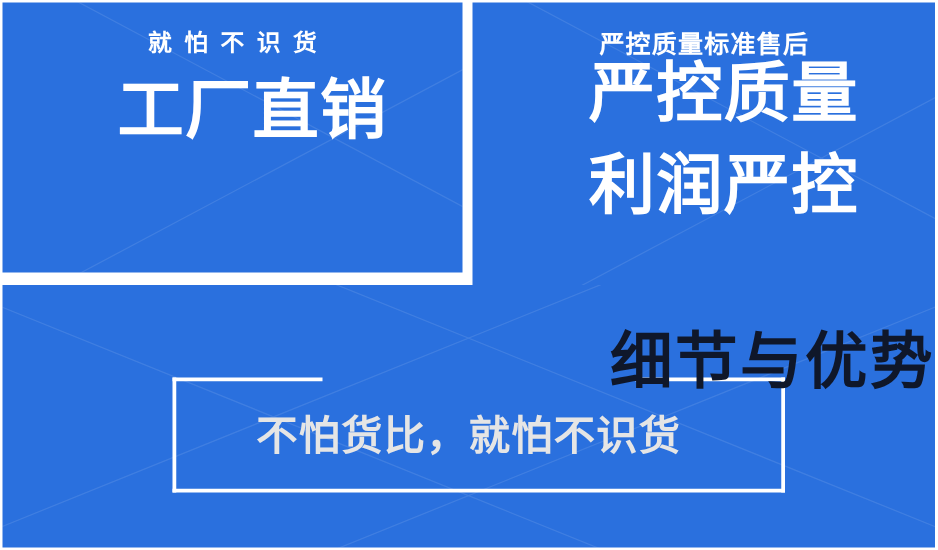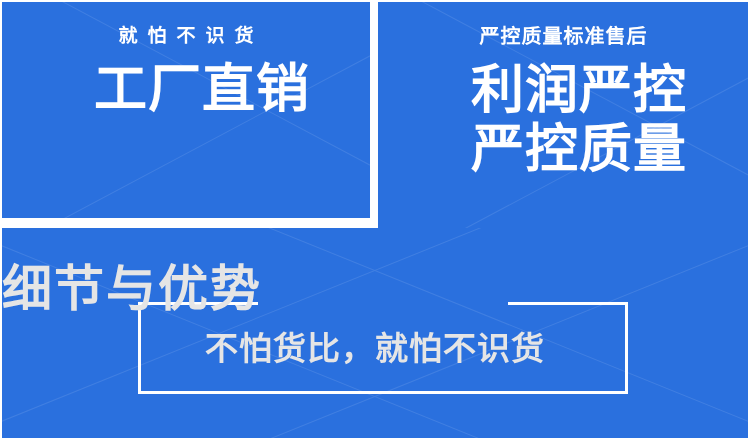--- a/index.html
+++ b/index.html
@@ -135,22 +135,22 @@
     background: #ffffff;
   }
   .frame-top-left  { left: 136px; width: 120px; }
   .frame-top-right { left: 506px; width: 120px; }
 
   .bottom-title {
     position: absolute;
     left: 0;
     right: 0;
     top: 36px;
-    text-align: left;
-    color: #e5e5e5;
+    text-align: right;
+    color: #0f172a;
     font-weight: bold;
     font-size: 50px;
     line-height: 1;
     letter-spacing: 2px;
     white-space: nowrap;
   }
 
   .bottom-sub {
     position: absolute;
     left: 0;
@@ -181,22 +181,22 @@
     </div>
   </div>
 
   <div class="panel panel-top-right">
     <div class="diag">
       <span style="top:30%;  transform: rotate(28deg);"></span>
       <span style="top:70%;  transform: rotate(-28deg);"></span>
     </div>
     <div class="top-inner">
       <div class="eyebrow eyebrow-tight">严控质量标准售后</div>
+      <div class="headline">严控质量</div>
       <div class="headline first">利润严控</div>
-      <div class="headline">严控质量</div>
     </div>
   </div>
 
   <div class="panel panel-bottom">
     <div class="diag">
       <span style="top:20%; transform: rotate(22deg);"></span>
       <span style="top:20%; transform: rotate(-22deg);"></span>
       <span style="top:80%; transform: rotate(22deg);"></span>
       <span style="top:80%; transform: rotate(-22deg);"></span>
     </div>

